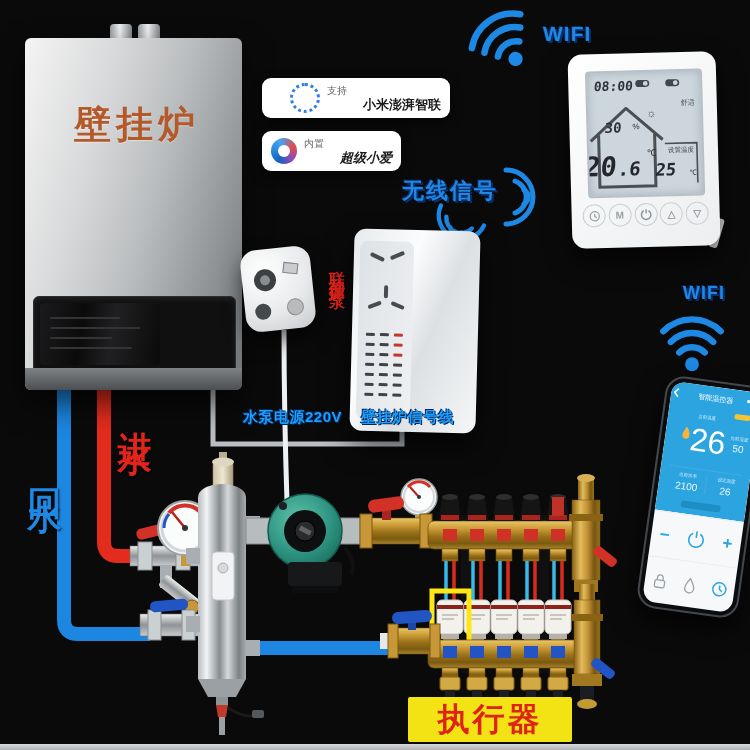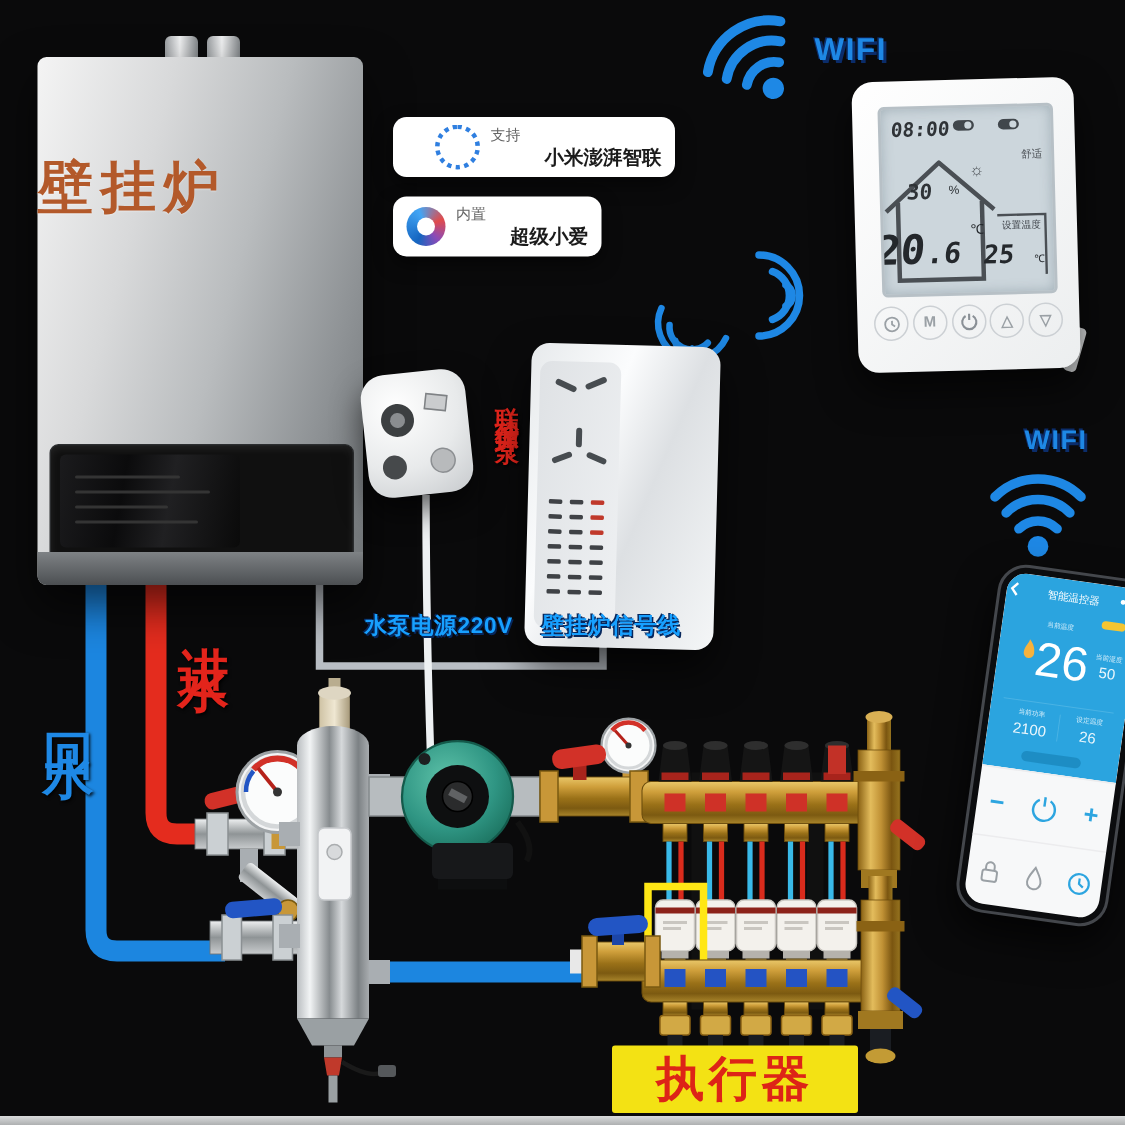--- a/index.html
+++ b/index.html
@@ -7,21 +7,21 @@
          font-family:"Liberation Sans",sans-serif;}
   .abs{position:absolute;}
   
   .boiler{left:25px;top:38px;width:217px;height:352px;border-radius:6px;
     background:linear-gradient(105deg,#f4f4f4,#d8d9da 30%,#b9bcbe 55%,#8d9194 82%,#6f7376);
     box-shadow:0 14px 30px rgba(0,0,0,.6);}
   .boiler-bottom{left:0;top:330px;width:217px;height:22px;border-radius:0 0 6px 6px;
     background:linear-gradient(180deg,#7e8285,#4c4f52);}
   .pipe-stub{width:22px;height:18px;background:linear-gradient(90deg,#9b9fa2,#f0f1f2 45%,#83878a);
     border-radius:4px 4px 0 0;}
-  .boiler-title{left:0;top:62px;width:175px;text-align:left;font-size:37px;font-weight:bold;
+  .boiler-title{left:0;top:62px;width:175px;text-align:right;font-size:37px;font-weight:bold;
     color:#b3592a;letter-spacing:5px;text-shadow:0 1px 1px rgba(255,255,255,.4);font-family:Liberation Serif, serif;}
   .panel{left:8px;top:258px;width:201px;height:76px;background:#101010;border-radius:6px;
     border:1px solid #2c2e30;box-shadow:inset 0 2px 6px rgba(255,255,255,.08);}
   .panel-gloss{left:6px;top:6px;width:120px;height:62px;border-radius:4px;
     background:linear-gradient(100deg,#1b1b1d,#0b0b0c 35%,#202022 60%,#0a0a0a);}
   .spec-line{height:2px;background:#343434;border-radius:1px;}
   .cluster{left:132px;top:5px;width:64px;height:64px;background:#161616;border-radius:4px;border:1px solid #2a2a2a;}
   .ticks{left:4px;top:4px;width:56px;height:4px;display:flex;gap:4px;}
   .tick{width:4px;height:4px;background:#ff8c00;opacity:.85;border-radius:1px;}
   .mini-btn{width:11px;height:11px;background:#2b2b2b;border:1px solid #3c3c3c;border-radius:2px;}
@@ -320,21 +320,21 @@
     <span class="ring-icon"></span>
     <span>
         <span class="t1" style="display:block;">支持</span>
         <span class="t2" style="display:block;">小米澎湃智联</span>
       </span>
   </div>
   <div class="abs badge" style="left:262px;top:131px;height:40px;">
     <span class="swirl-icon"></span>
     <span>
         <span class="t1" style="display:block;">内置</span>
-        <span class="t2" style="display:block;">超级小爱</span>
+        <span class="t2" style="display:block;font-style:italic;">超级小爱</span>
       </span>
   </div>
 
   <svg class="abs" style="left:468px;top:8px;transform:rotate(-35deg);" width="70" height="66" viewBox="0 0 64 58">
     <g stroke="#1e88e5" stroke-width="6" fill="none" stroke-linecap="round">
       <path d="M20,38 A17,17 0 0 1 44,38"></path>
         <path d="M12,28 A28,28 0 0 1 52,28"></path>
         <path d="M5,18 A38,38 0 0 1 59,18"></path>
     </g>
     <circle cx="32" cy="49" r="6.5" fill="#1e88e5"></circle>
@@ -377,20 +377,21 @@
         <svg width="13" height="13" viewBox="0 0 22 22">
           <path d="M7,4.5 A8,8 0 1 0 15,4.5" fill="none" stroke="#8a9096" stroke-width="2.4"></path>
           <line x1="11" y1="2" x2="11" y2="9" stroke="#8a9096" stroke-width="2.4"></line>
         </svg>
       </div>
       <div class="tbtn">△</div>
       <div class="tbtn">▽</div>
     </div>
   </div>
 
+  <div class="abs wifi-blue" style="left:402px;top:176px;font-size:22px;letter-spacing:2px;">无线信号</div>
   <svg class="abs" style="left:498px;top:164px;" width="40" height="66" viewBox="0 0 40 66">
     <g stroke="#1e88e5" stroke-width="5" fill="none" stroke-linecap="round">
       <path d="M8,6 A27,27 0 0 1 8,60"></path>
         <path d="M17,17 A17,17 0 0 1 17,49"></path>
         <path d="M26,26 A8,8 0 0 1 26,40"></path>
     </g>
   </svg>
   <svg class="abs" style="left:440px;top:196px;transform:rotate(115deg);" width="36" height="58" viewBox="0 0 40 66">
     <g stroke="#1e88e5" stroke-width="5" fill="none" stroke-linecap="round">
       <path d="M8,6 A27,27 0 0 1 8,60"></path>

